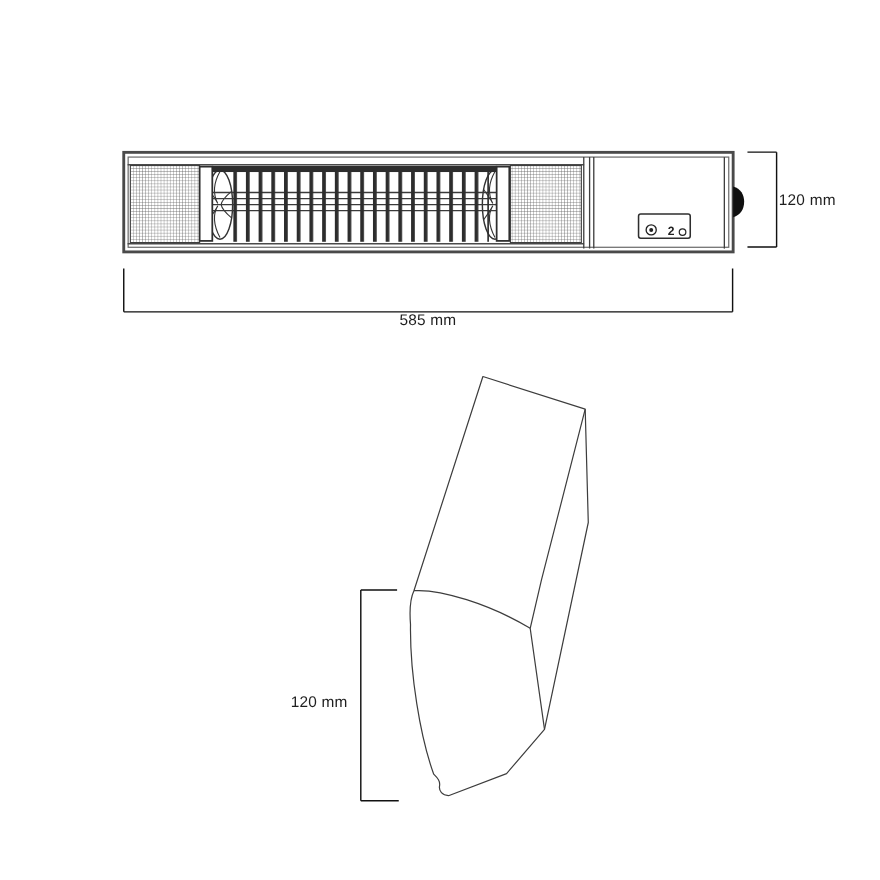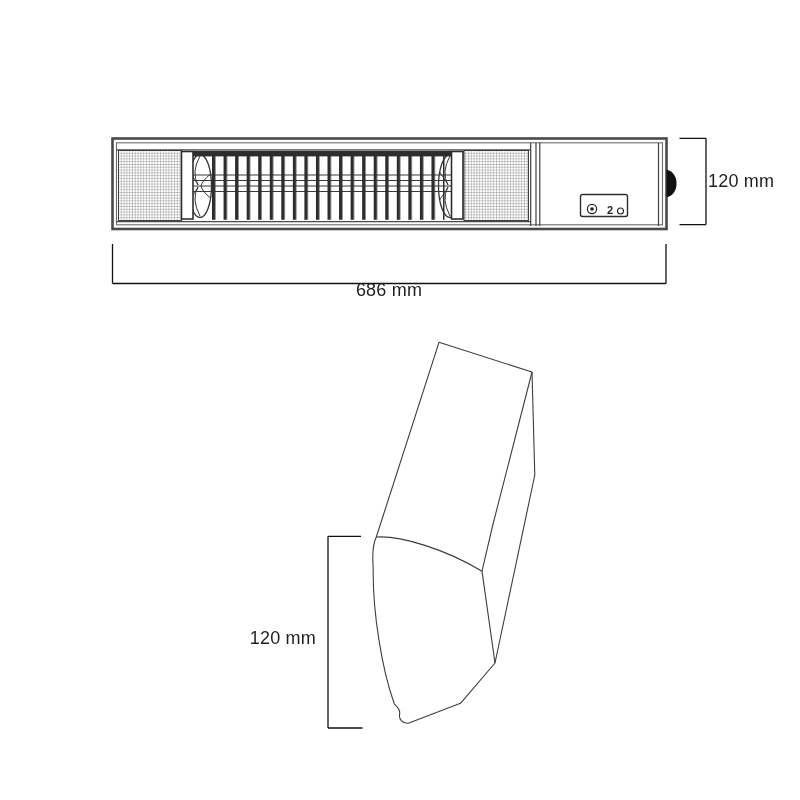--- a/index.html
+++ b/index.html
@@ -6,21 +6,21 @@
   .canvas{
     position:relative;
     width:800px;height:800px;
     background:#ffffff;
     font-family:"Liberation Sans", sans-serif;
     overflow:hidden;
   }
   .drawing-svg{position:absolute;left:0;top:0;}
   .dim-label{
     position:absolute;
-    font-size:18px;
+    font-size:14px;
     line-height:14px;
     color:#1f1f1f;
     letter-spacing:0.2px;
     white-space:nowrap;
   }
 </style>
 </head>
 <body>
 
 <div class="canvas">
@@ -91,18 +91,18 @@
                C400.3,710 398,707.5 394.3,703.8
                C382,670 372.5,612 373.2,567.8
                C372.3,556.5 372,546 376.3,537 Z" fill="#ffffff" stroke="#3d3d3d" stroke-width="1.1" stroke-linejoin="round"></path>
       <path d="M532,372 L492.3,527 L482,571.2 L495,663" fill="none" stroke="#3d3d3d" stroke-width="1.1"></path>
       <path d="M376.3,537 C400,535.3 445,549 482,571.2" fill="none" stroke="#3d3d3d" stroke-width="1.1"></path>
 
       <path d="M361,536.3H328M328,536.3V728M328,728H362.5" stroke="#111111" stroke-width="1.3" fill="none"></path>
     </g>
   </svg>
 
-  <span class="dim-label" style="left:339px;top:283px;width:100px;text-align:center;">686 mm</span>
+  <span class="dim-label" style="left:339px;top:283px;width:100px;text-align:center;">585 mm</span>
 
   <span class="dim-label" style="left:708px;top:174px;">120 mm</span>
 
   <span class="dim-label" style="left:240px;top:631px;width:76px;text-align:right;">120 mm</span>
 </div>
 
 </body></html>

